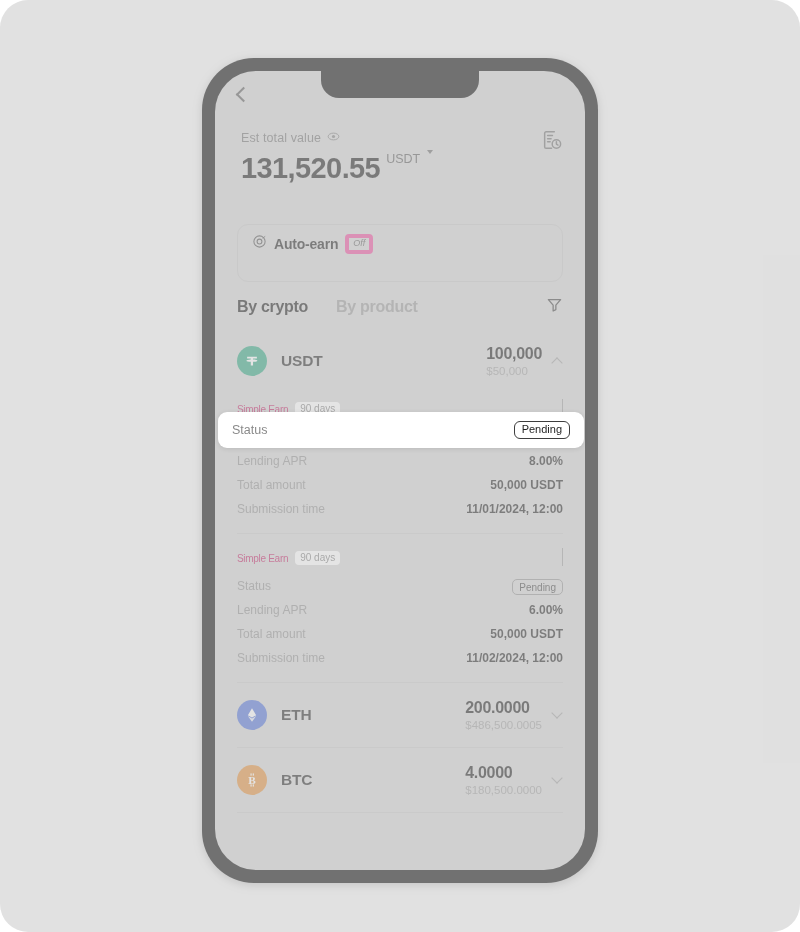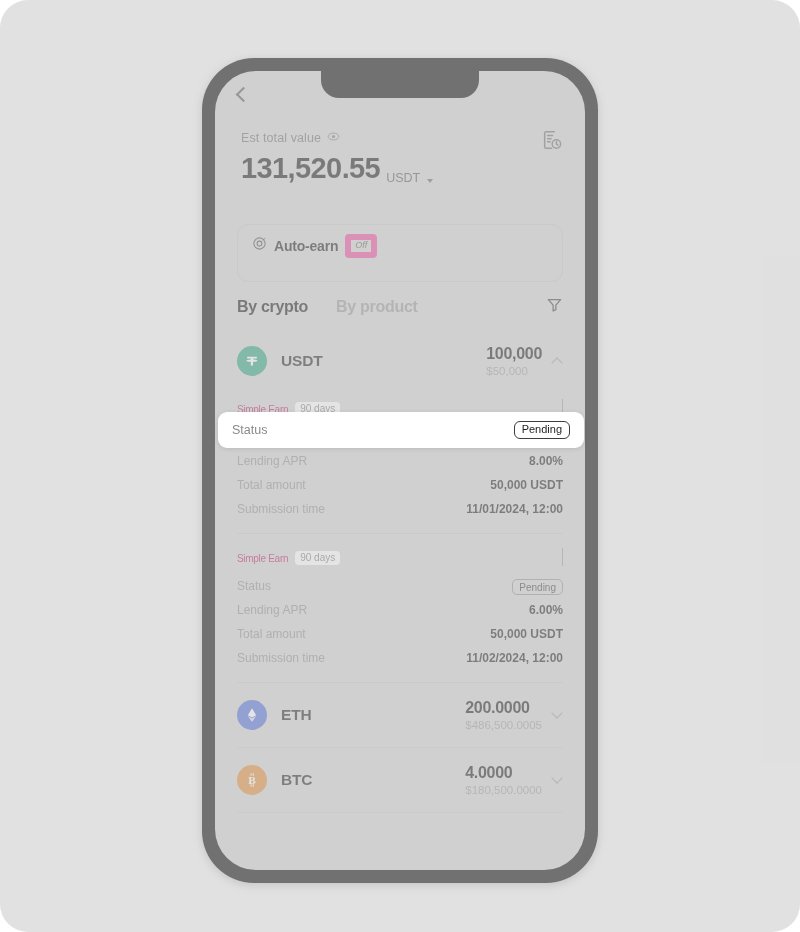--- a/index.html
+++ b/index.html
@@ -98,21 +98,21 @@
   }
   .est-label {
     font-size: 12.5px;
     color: #6d6d6d;
     letter-spacing: 0.1px;
   }
   .eye-icon { display: block; }
 
   .total-row {
     display: flex;
-    align-items: flex-end;
+    align-items: flex-start;
     gap: 6px;
     margin-top: 5px;
   }
   .total-value {
     font-size: 29px;
     font-weight: bold;
     color: #161616;
     letter-spacing: -0.6px;
   }
   .total-unit {
@@ -155,21 +155,21 @@
   }
   .ae-title {
     font-size: 14px;
     font-weight: bold;
     color: #1a1a1a;
     letter-spacing: -0.2px;
   }
   .ae-badge {
     font-size: 9px;
     color: #5a5a5a;
-    border: 6px solid #ec4899;
+    border: 4px solid #ec4899;
     border-radius: 4px;
     padding: 1px 4px 1.5px 4px;
     line-height: 1;
     font-style: italic;
   }
   .ae-sub {
     font-size: 11.5px;
     color: #6a6a6a;
     margin-top: 5px;
     margin-left: 22px;

